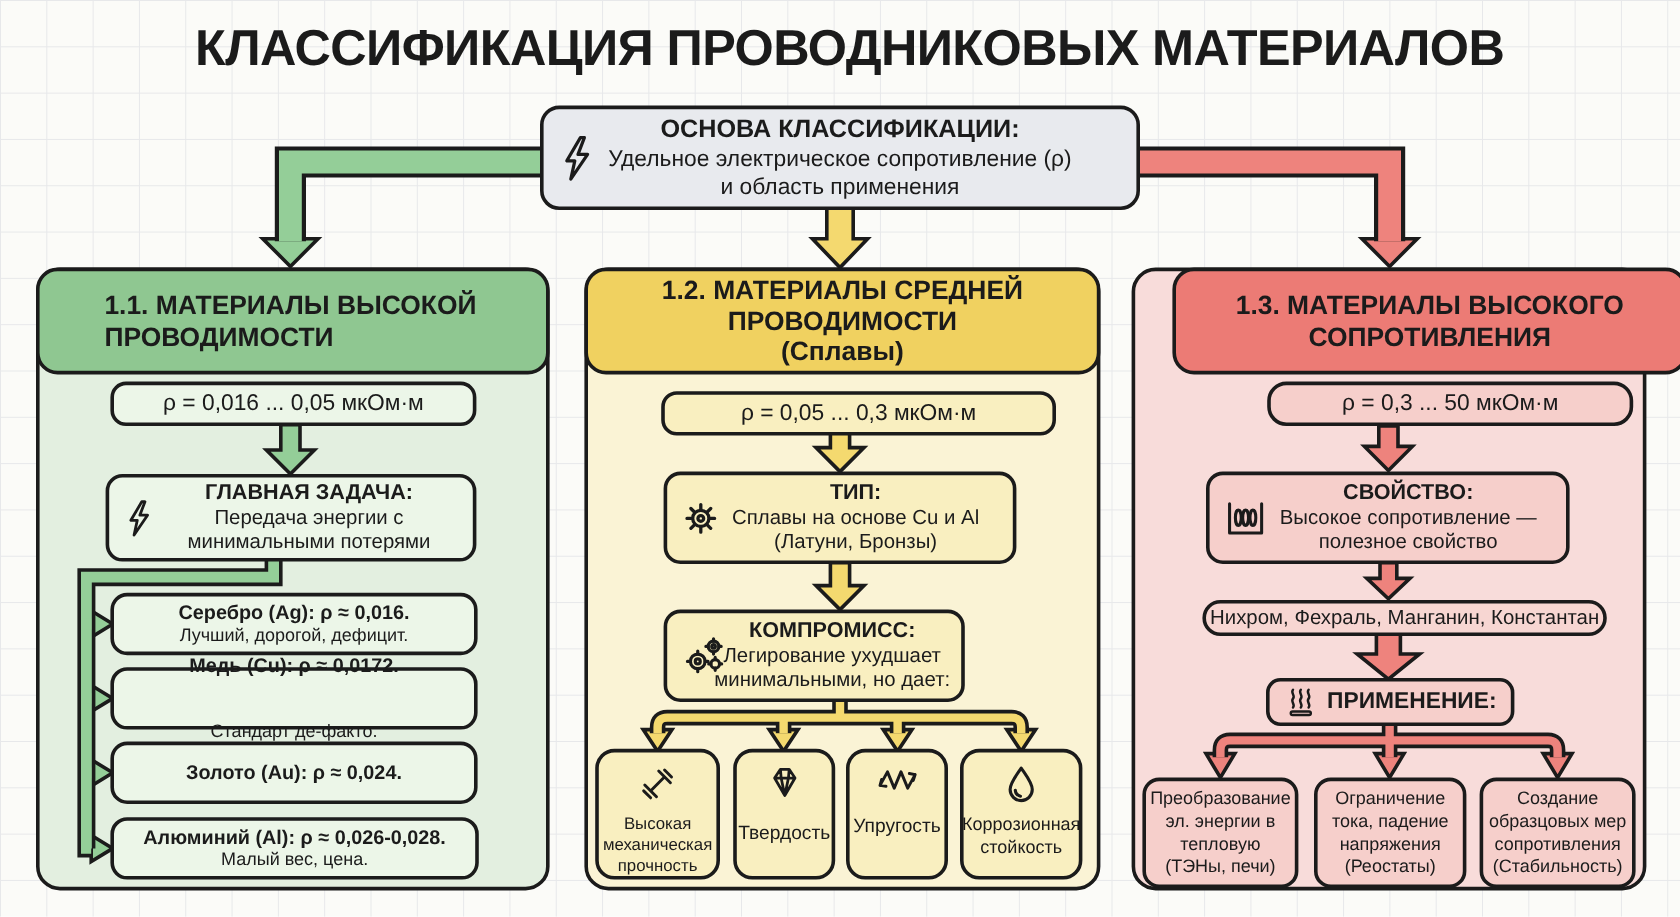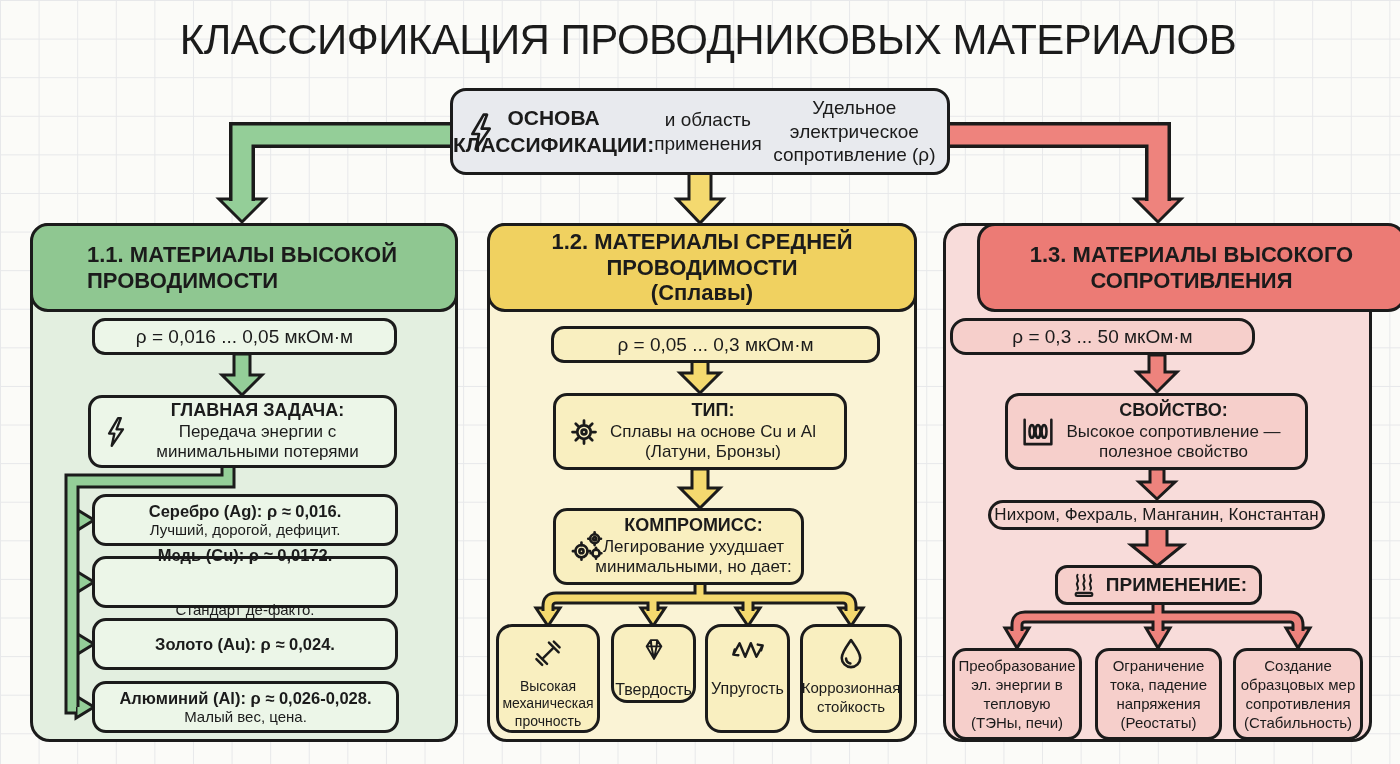--- a/index.html
+++ b/index.html
@@ -3,21 +3,21 @@
 <meta charset="utf-8">
 <style>
   html,body{margin:0;padding:0;}
   body{font-family:"Liberation Sans","DejaVu Sans",sans-serif;color:var(--ink,#1b1b1b);}
   #canvas{position:relative;width:1400px;height:764px;overflow:hidden;
     background-color:var(--grid_bg,#fbfbf8);
     background-image:linear-gradient(var(--grid_line,#e7e8ea) 1px,transparent 1px),
                      linear-gradient(90deg,var(--grid_line,#e7e8ea) 1px,transparent 1px);
     background-size:38.6px 38.6px;}
   .abs{position:absolute;box-sizing:border-box;}
-  #title{left:16px;right:0;top:16px;text-align:center;font-weight:normal;font-size:42px;
+  #title{left:16px;right:0;top:16px;text-align:center;font-weight:bold;font-size:42px;
     letter-spacing:-0.5px;z-index:3;}
   
   #arrows{left:0;top:0;z-index:2;pointer-events:none;}
   
   .panel{top:223px;height:519px;border:3px solid var(--ink);border-radius:20px;z-index:1;}
   .p1{left:30px;width:428px;background:var(--green_panel);}
   .p2{left:487px;width:430px;background:var(--yellow_panel);}
   .p3{left:943px;width:429px;background:var(--red_panel);}
   .hdr{top:223px;height:89px;border:3px solid var(--ink);border-radius:18px;z-index:3;
     display:flex;flex-direction:column;justify-content:center;align-items:center;
@@ -26,34 +26,34 @@
       text-align:left;padding-left:54px;padding-right:14px;}
   .h2{left:487px;width:430px;background:var(--yellow_header);}
   .h3{left:977px;width:429px;background:var(--red_header);padding:0 28px;}
   .box{border:3px solid var(--ink);border-radius:14px;z-index:3;display:flex;
     flex-direction:column;justify-content:center;align-items:center;text-align:center;
     line-height:1.22;}
   .rho{font-size:19px;}
   .g-light{background:var(--green_light);}
   .y-light{background:var(--yellow_light);}
   .r-light{background:var(--red_light);}
-  .r-soft{background:var(--red_soft);}
+  .r-soft{background:var(--red_soft);margin-left:14px;}
   .bhead{font-weight:bold;font-size:18px;}
   .bline{font-size:17px;}
   .mname{font-weight:bold;font-size:16.5px;}
   .mdesc{font-size:15px;}
   .mdesc-sm{font-size:13.5px;}
   .icon-left{position:absolute;left:13px;top:50%;transform:translateY(-50%);}
   .benefit{border-radius:16px;background:var(--yellow_light);justify-content:flex-start;
     padding-top:10px;font-size:14px;line-height:1.25;}
   .benefit .blab{margin-top:8px;padding:0 3px;}
   .appbox{border-radius:14px;background:var(--red_light);font-size:15px;line-height:1.27;
     padding:3px 4px;}
   #rootbox{left:450px;top:88px;width:500px;height:87px;background:var(--root_fill);
-    border:3px solid var(--ink);border-radius:16px;z-index:3;display:flex;
+    border:3px solid var(--ink);border-radius:16px;z-index:3;display:flex;flex-direction:column;
     justify-content:center;align-items:center;text-align:center;line-height:1.25;}
   #rootbox .rb-h{font-weight:bold;font-size:21px;}
   #rootbox .rb-l{font-size:19px;}
   .ico{stroke:var(--ink);fill:none;stroke-linecap:round;stroke-linejoin:round;}
   #watermark{left:1295px;top:665px;width:80px;height:80px;opacity:0.30;z-index:1;}
 </style>
 </head>
 <body>
 
 <div id="canvas">
@@ -138,22 +138,22 @@
 
   <svg id="watermark" class="abs" viewBox="0 0 40 40">
     <path d="M20 2 L24 16 L38 20 L24 24 L20 38 L16 24 L2 20 L16 16 Z" fill="#d9d9d9"></path>
   </svg>
 
   <div id="rootbox" class="abs">
     <svg class="ico icon-left" width="30" height="40" viewBox="0 0 22 30">
       <path d="M13 2 L4.5 16.5 H9.5 L7 28 L17.5 12.5 H11.5 L15.5 2 Z" stroke-width="2"></path>
     </svg>
     <div class="rb-h">ОСНОВА КЛАССИФИКАЦИИ:</div>
+    <div class="rb-l">Удельное электрическое сопротивление (ρ)</div>
     <div class="rb-l">и область применения</div>
-    <div class="rb-l">Удельное электрическое сопротивление (ρ)</div>
   </div>
 
   <section>
     <div class="abs panel p1"></div>
     <div class="abs hdr h1">1.1. МАТЕРИАЛЫ ВЫСОКОЙ ПРОВОДИМОСТИ</div>
     <div class="abs box rho g-light" style="left:92px;top:318px;width:305px;height:37px;border-radius:13px;">ρ = 0,016 ... 0,05 мкОм·м</div>
     <div class="abs box g-light" style="left:88px;top:395px;width:309px;height:73px;padding-left:30px;">
       <svg class="ico icon-left" width="24" height="32" viewBox="0 0 22 30">
         <path d="M13 2 L4.5 16.5 H9.5 L7 28 L17.5 12.5 H11.5 L15.5 2 Z" stroke-width="2.2"></path>
       </svg>
@@ -209,21 +209,21 @@
       <div class="bhead">КОМПРОМИСС:</div>
       <div class="bline">Легирование ухудшает</div>
       <div class="bline">минимальными, но дает:</div>
     </div>
     <div class="abs box benefit" style="left:496px;top:624px;width:104px;height:109px;">
       <svg class="ico" width="34" height="34" viewBox="0 0 28 28" stroke-width="2.1">
         <path d="M10 18 L18 10 M4.8 14.8 L13.2 23.2 M14.8 4.8 L23.2 13.2 M4 19 L9 24 M19 4 L24 9"></path>
       </svg>
       <div class="blab">Высокая механическая прочность</div>
     </div>
-    <div class="abs box benefit" style="left:611px;top:624px;width:85px;height:79px;justify-content:center;">
+    <div class="abs box benefit" style="left:611px;top:624px;width:85px;height:109px;">
       <svg class="ico" width="34" height="30" viewBox="0 0 28 24" stroke-width="1.9">
         <path d="M7 9 L11 3 H17 L21 9 L14 21 Z M7 9 H21 M11 3 L11.5 9 L14 21 M17 3 L16.5 9 L14 21"></path>
       </svg>
       <div class="blab" style="font-size:16px;margin-top:18px;">Твердость</div>
     </div>
     <div class="abs box benefit" style="left:705px;top:624px;width:85px;height:109px;">
       <svg class="ico" width="36" height="26" viewBox="0 0 32 22" stroke-width="2.2">
         <path d="M3 15 L8.5 5 L13.5 17 L18.5 5 L23.5 17 L29 7 M3 15 L4.2 10.6 M3 15 L7.4 15.6 M29 7 L27.6 11.3 M29 7 L24.7 6.2"></path>
       </svg>
       <div class="blab" style="font-size:16px;margin-top:16px;">Упругость</div>
@@ -232,21 +232,21 @@
       <svg class="ico" width="28" height="32" viewBox="0 0 22 26" stroke-width="2.1">
         <path d="M11 2.5 C8 7 3.5 12.5 3.5 17 a7.5 7.5 0 0 0 15 0 C18.5 12.5 14 7 11 2.5 Z M7 17.5 a4.5 4.5 0 0 0 3.5 4"></path>
       </svg>
       <div class="blab" style="font-size:15px;margin-top:10px;">Коррозионная стойкость</div>
     </div>
   </section>
 
   <section>
     <div class="abs panel p3"></div>
     <div class="abs hdr h3">1.3. МАТЕРИАЛЫ ВЫСОКОГО СОПРОТИВЛЕНИЯ</div>
-    <div class="abs box rho r-light" style="left:950px;top:318px;width:305px;height:37px;border-radius:16px;">ρ = 0,3 ... 50 мкОм·м</div>
+    <div class="abs box rho r-light" style="left:1056px;top:318px;width:305px;height:37px;border-radius:16px;">ρ = 0,3 ... 50 мкОм·м</div>
     <div class="abs box r-light" style="left:1005px;top:393px;width:303px;height:77px;padding-left:34px;">
       <svg class="ico icon-left" width="34" height="30" viewBox="0 0 28 24" stroke-width="2.1">
         <path d="M3 2 V22 M25 2 V22 M3 22 H25"></path>
         <ellipse cx="9" cy="11.5" rx="2" ry="5.3"></ellipse>
           <ellipse cx="14" cy="11.5" rx="2" ry="5.3"></ellipse>
           <ellipse cx="19" cy="11.5" rx="2" ry="5.3"></ellipse>
       </svg>
       <div class="bhead">СВОЙСТВО:</div>
       <div class="bline">Высокое сопротивление —</div>
       <div class="bline">полезное свойство</div>

